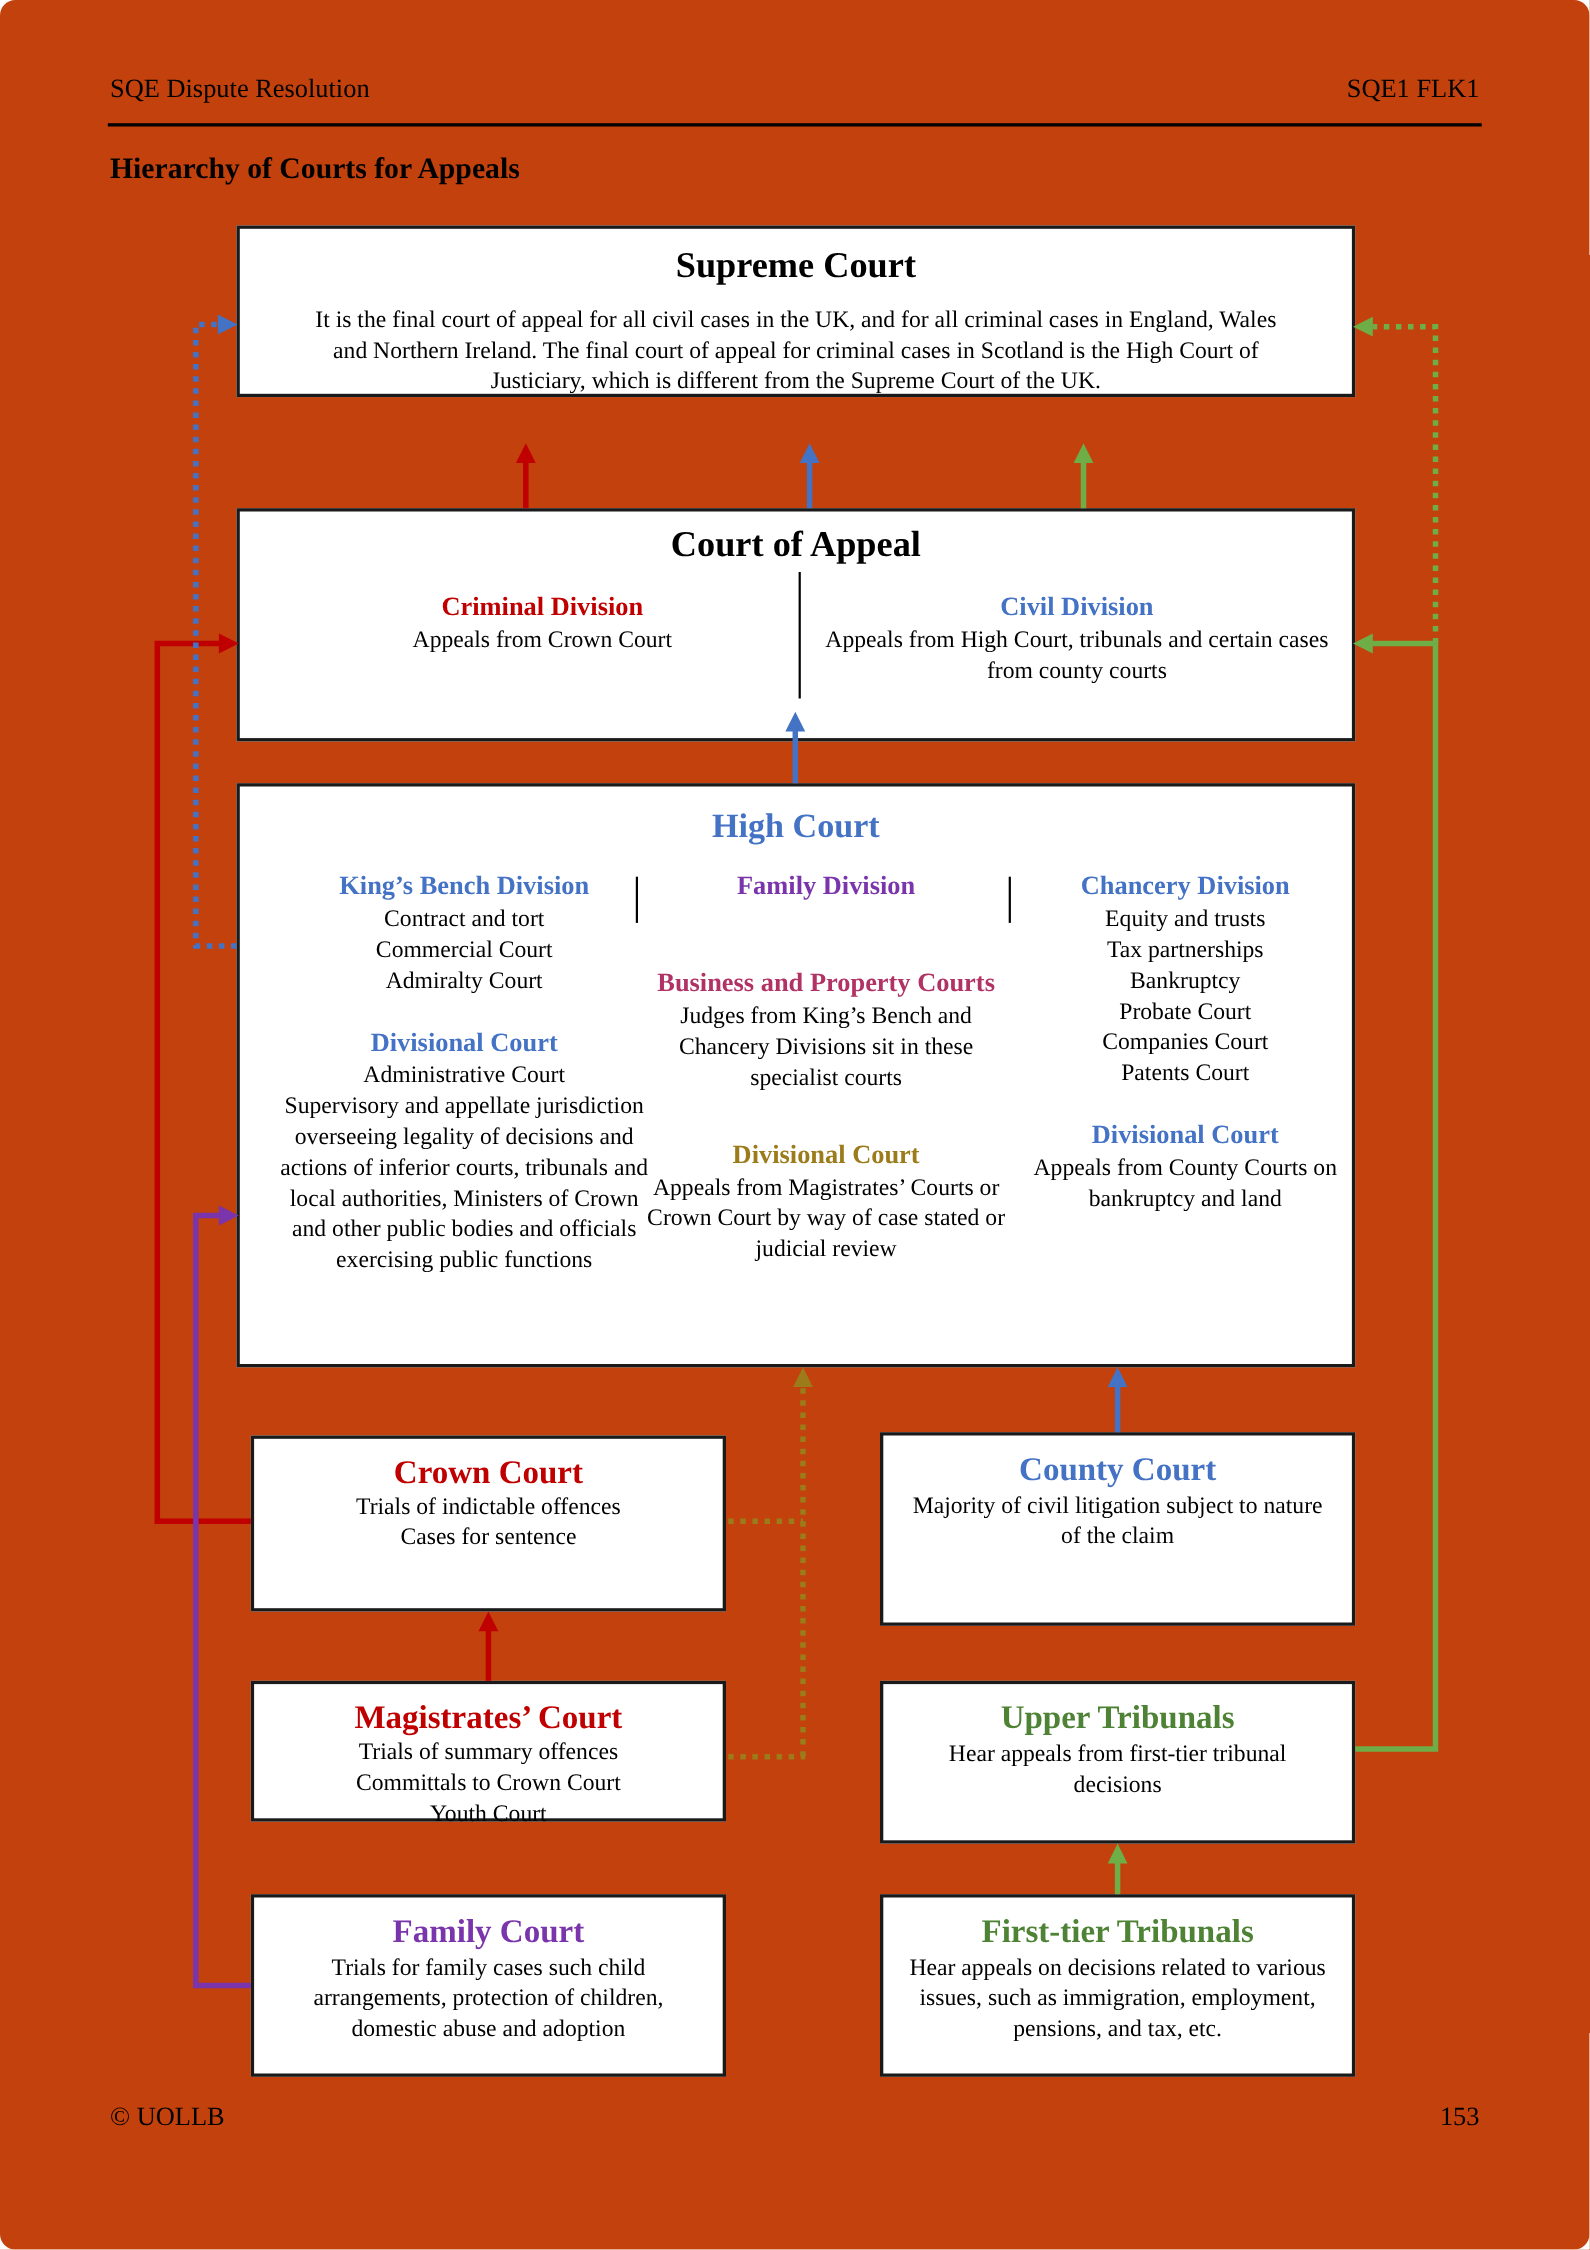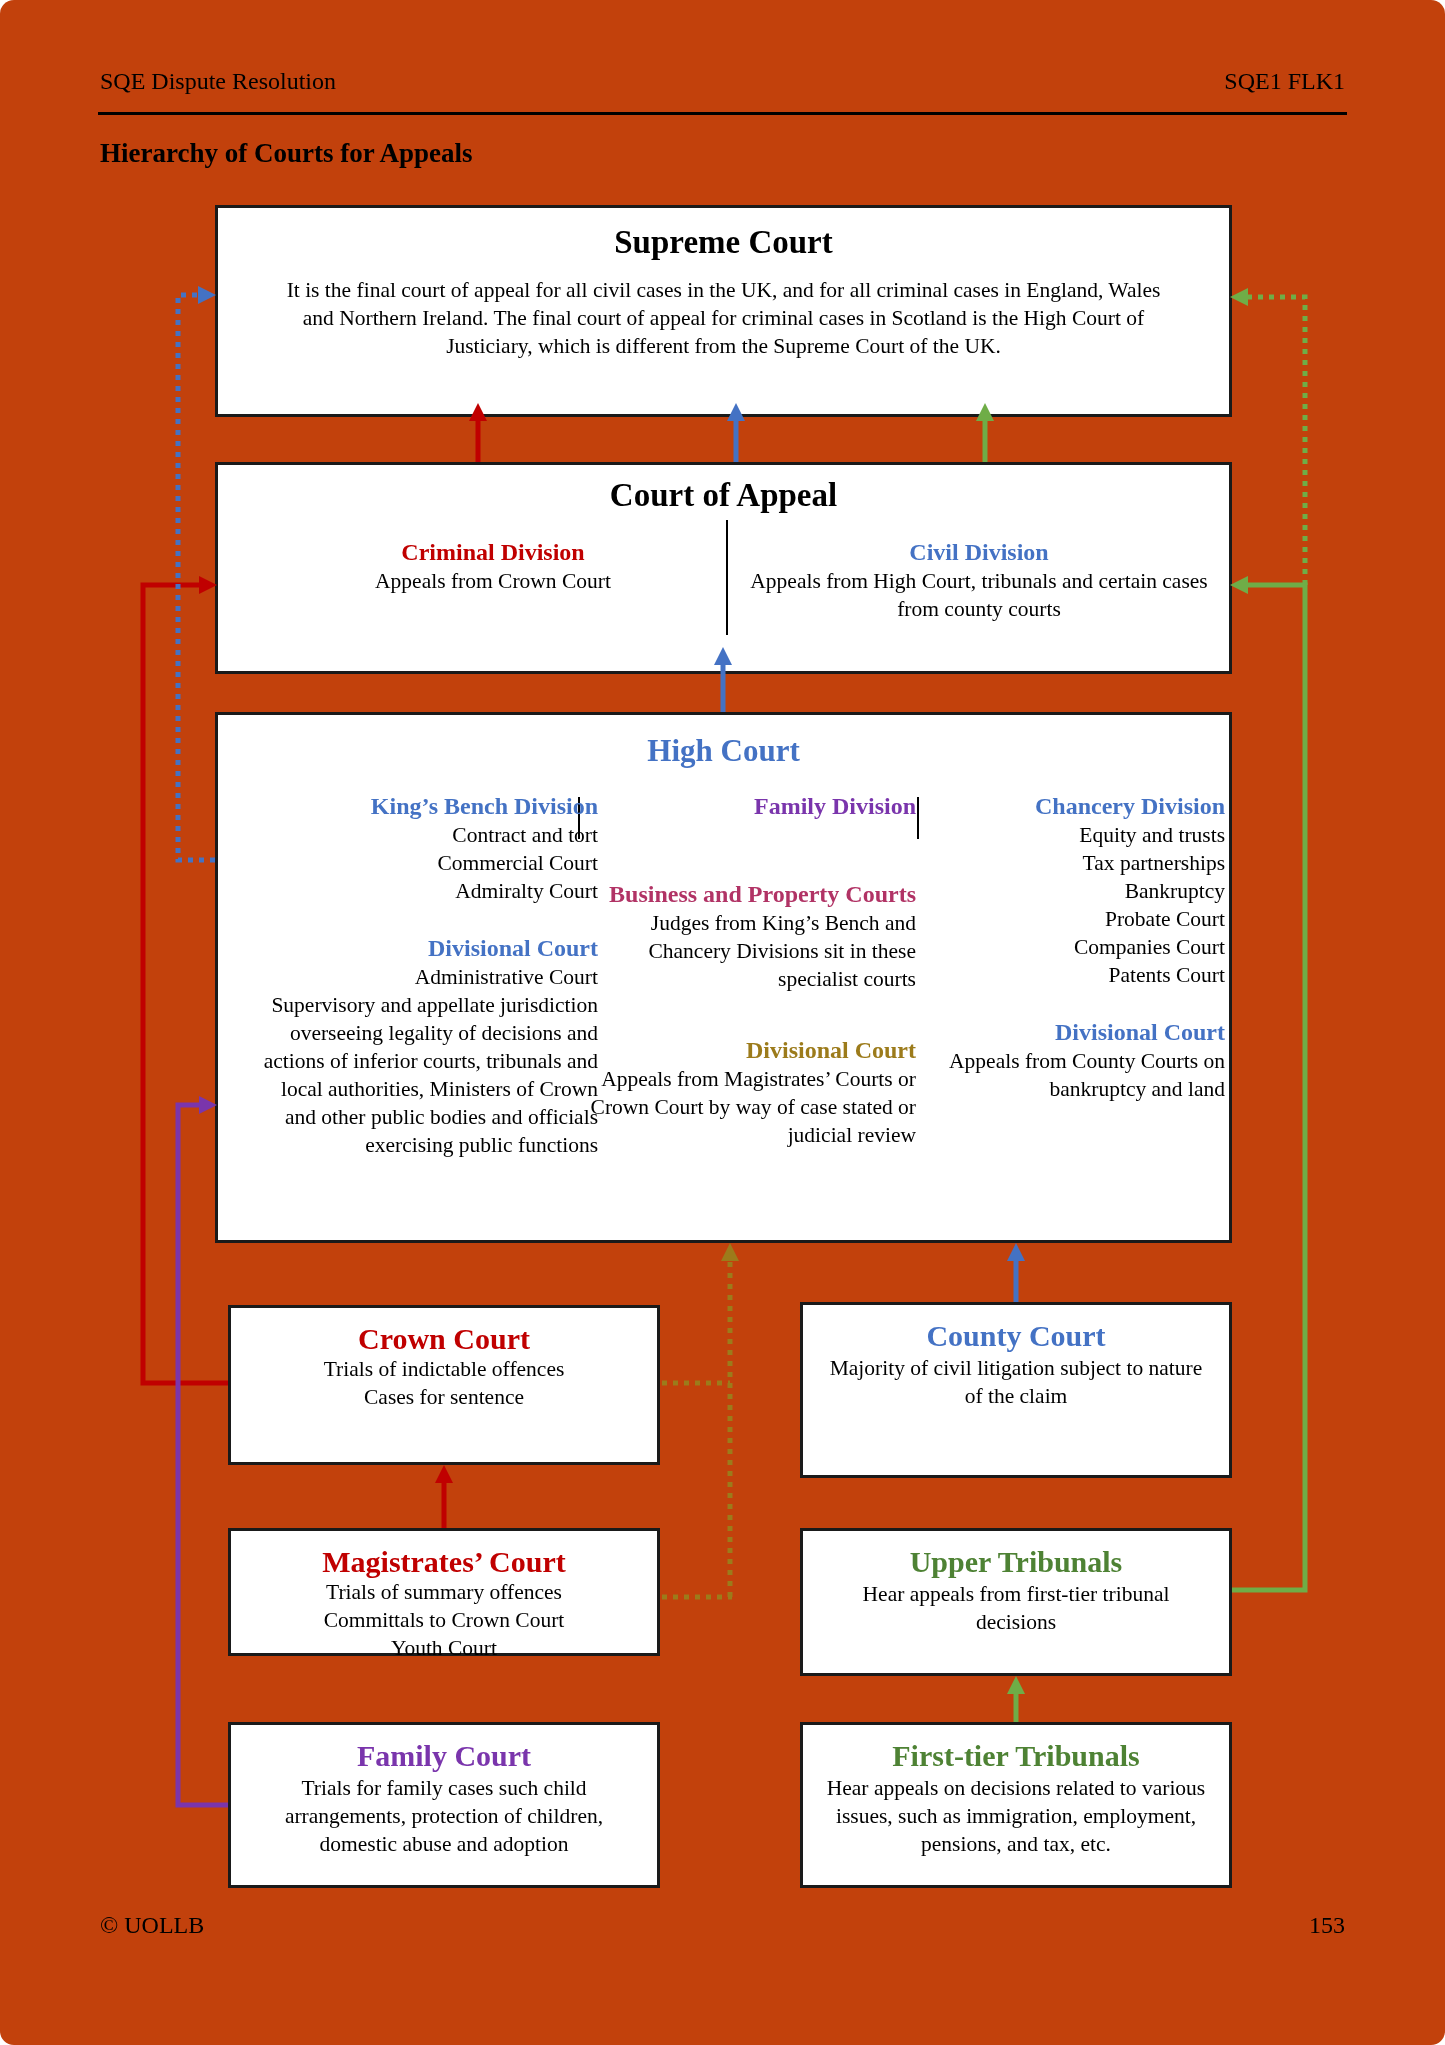--- a/index.html
+++ b/index.html
@@ -23,31 +23,31 @@
   .body-txt{font-size:21.5px;line-height:28px;}
   .div-head{font-weight:bold;font-size:24px;line-height:30px;}
 
   .c-red-t{color:var(--red);}
   .c-blue-t{color:var(--blue);}
   .c-purple-t{color:var(--purple);}
   .c-green-t{color:var(--greenDark);}
   .c-olive-t{color:var(--olive);}
   .c-magenta-t{color:var(--magenta);}
 
-  .supreme{left:215px;top:205px;width:1017px;height:212px;padding-top:16px;}
+  .supreme{left:215px;top:205px;width:1017px;height:156px;padding-top:16px;}
   .supreme .box-desc{margin:14px auto 0;max-width:900px;}
 
   .coa{left:215px;top:462px;width:1017px;height:212px;padding-top:12px;}
   .coa-divider{position:absolute;left:508px;top:55px;width:0;height:115px;border-left:2px solid #000;}
   .coa-block{position:absolute;top:72px;}
   .coa-criminal{left:40px;width:470px;}
   .coa-civil{left:530px;width:462px;}
 
   .high{left:215px;top:712px;width:1017px;height:531px;padding-top:18px;}
-  .hc-col{position:absolute;top:76px;text-align:right;}
+  .hc-col{position:absolute;top:76px;text-align:center;}
   .hc-col1{left:28px;width:352px;}
   .hc-col2{left:368px;width:330px;}
   .hc-col3{left:712px;width:295px;}
   .hc-tick{position:absolute;top:82px;width:0;height:42px;border-left:2px solid #000;}
   .hc-tick1{left:360px;}
   .hc-tick2{left:699px;}
   .gap-top{margin-top:28px;}
 
   .smallbox{width:432px;padding-top:14px;}
   .crown{left:228px;top:1305px;height:160px;}

